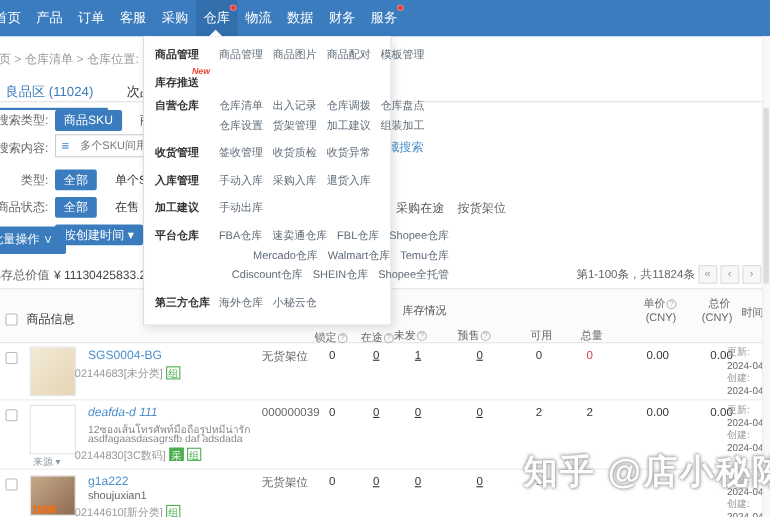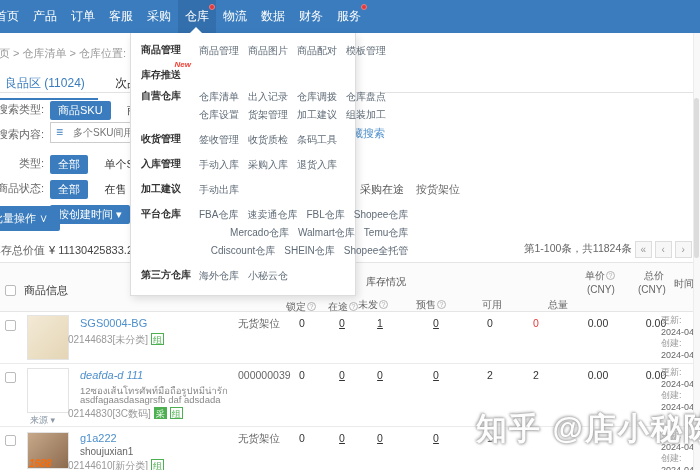--- a/index.html
+++ b/index.html
@@ -56,21 +56,21 @@
   .shelf { position:absolute; left:238px; font-size:10.5px; color:#666; }
   .num { position:absolute; width:36px; text-align:center; font-size:10.5px; color:#333; }
   .u { text-decoration:underline; cursor:pointer; }
   .red { color:#e4393c; }
   .price { position:absolute; width:44px; text-align:center; font-size:10.5px; color:#333; }
   .timecell { position:absolute; left:661px; width:60px; font-size:9px; line-height:11.5px; color:#999; white-space:nowrap; }
   .timecell .d { color:#666; }
   .title-ln { position:absolute; left:80px; font-size:9.5px; color:#888; white-space:nowrap; }
   .subtxt { position:absolute; left:80px; font-size:10px; color:#666; }
   .source { position:absolute; left:30px; font-size:9px; color:#8a97a5; cursor:pointer; }
-  .badge1688 { position:absolute; left:29px; font-size:10px; font-weight:bold; font-style:italic; color:#ff6a00; }
+  .badge1688 { position:absolute; left:29px; font-size:10px; font-weight:bold; color:#ff6a00; }
 
   
   .menu { position:absolute; left:130px; top:33px; width:226px; height:263px; background:#fff; border:1px solid #ddd; border-top:none; box-shadow:2px 3px 8px rgba(0,0,0,0.12); z-index:50; padding:10px 0 0 10px; }
   .mgroup { display:flex; margin-bottom:7px; }
   .mlabel { width:58px; flex-shrink:0; font-size:10px; font-weight:bold; color:#333; position:relative; }
   .mnew { position:absolute; top:-8px; right:8px; color:#f04134; font-style:italic; font-size:8px; font-weight:bold; }
   .mline { white-space:nowrap; margin-bottom:4px; line-height:12px;text-align:right; }
   .mitem { font-size:10px; color:#5f6b77; margin-right:9px; display:inline-block; cursor:pointer; }
 
   
@@ -144,21 +144,21 @@
 
 <div class="thead">
   <div class="checkbox" style="left:5px; top:22px;"></div>
   <span class="hcell" style="left:24px; top:20px; color:#333; font-size:11px;">商品信息</span>
   <span class="hcell" style="left:286px; top:37px;"><span>锁定</span><span class="info">?</span></span>
   <span class="hcell" style="left:328px; top:37px;"><span>在途</span><span class="info">?</span></span>
   <span class="hcell" style="left:366px; top:12px; color:#555;">库存情况</span>
   <span class="hcell" style="left:358px; top:35px;"><span>未发</span><span class="info">?</span></span>
   <span class="hcell" style="left:416px; top:35px;"><span>预售</span><span class="info">?</span></span>
   <span class="hcell" style="left:482px; top:35px;">可用</span>
-  <span class="hcell" style="left:548px; top:35px;">总量</span>
+  <span class="hcell" style="left:528px; top:35px;">总量</span>
   <span class="hcell" style="left:585px; top:6px;"><span>单价</span><span class="info">?</span></span>
   <span class="hcell" style="left:587px; top:21px;">(CNY)</span>
   <span class="hcell" style="left:644px; top:6px;">总价</span>
   <span class="hcell" style="left:638px; top:21px;">(CNY)</span>
   <span class="hcell" style="left:674px; top:14px;">时间</span>
 </div>
 
 <div>
   <div class="checkbox" style="left:5px; top:320px;"></div>
   <div class="thumb" style="top:315px; background:linear-gradient(135deg,#f3ead6,#e4d5b5);"></div>
@@ -245,21 +245,21 @@
   <div class="mgroup">
     <div class="mlabel">自营仓库</div>
     <div>
       <div class="mline"><span class="mitem">仓库清单</span><span class="mitem">出入记录</span><span class="mitem">仓库调拨</span><span class="mitem">仓库盘点</span></div>
       <div class="mline"><span class="mitem">仓库设置</span><span class="mitem">货架管理</span><span class="mitem">加工建议</span><span class="mitem">组装加工</span></div>
     </div>
   </div>
   <div class="mgroup">
     <div class="mlabel">收货管理</div>
     <div>
-      <div class="mline"><span class="mitem">签收管理</span><span class="mitem">收货质检</span><span class="mitem">条码工具</span></div>
+      <div class="mline"><span class="mitem">签收管理</span><span class="mitem">收货质检</span><span class="mitem">收货异常</span></div>
     </div>
   </div>
   <div class="mgroup">
     <div class="mlabel">入库管理</div>
     <div>
       <div class="mline"><span class="mitem">手动入库</span><span class="mitem">采购入库</span><span class="mitem">退货入库</span></div>
     </div>
   </div>
   <div class="mgroup">
     <div class="mlabel">加工建议</div>

